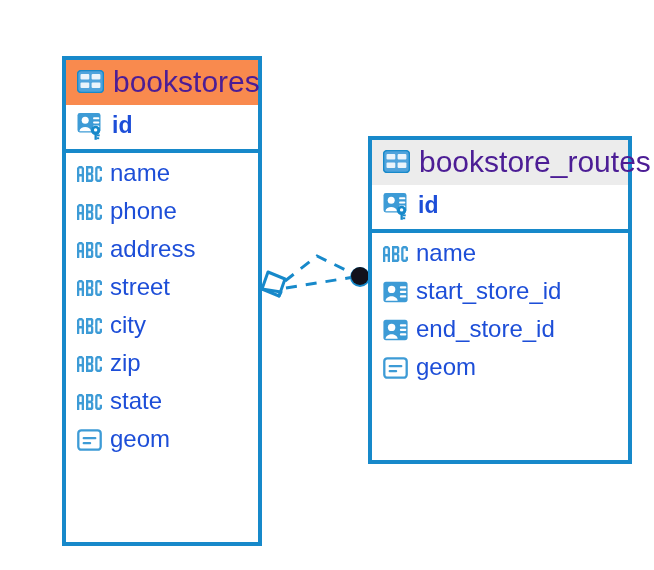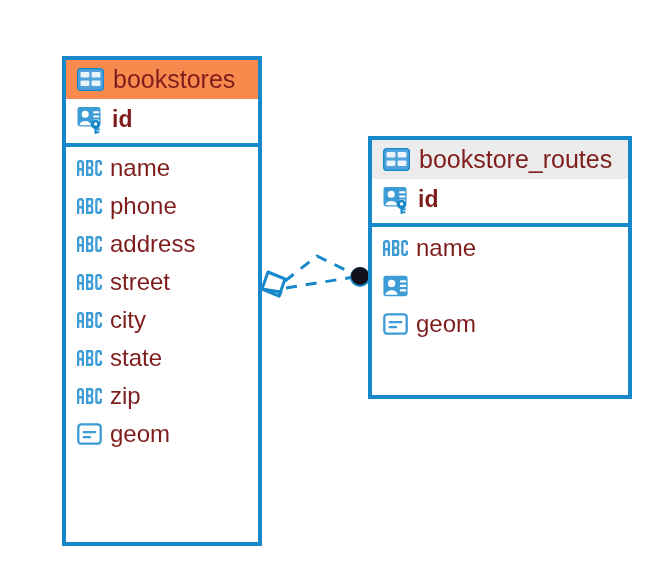--- a/index.html
+++ b/index.html
@@ -33,22 +33,22 @@
   .entity-header {
     display: flex;
     align-items: center;
     gap: 9px;
     padding: 5px 10px 6px 11px;
     box-sizing: border-box;
   }
   .entity-header.accent  { background: #F98A4E; }
   .entity-header.neutral { background: #ECECEC; }
   .entity-title {
-    font-size: 25px;
-    color: #7f1d1d;
+    font-size: 30px;
+    color: #4c1d95;
     line-height: 1.12;
     white-space: nowrap;
   }
 
   .pk-section {
     border-bottom: 4px solid #1789CA;
   }
 
   .field-list {
     padding: 2px 4px 6px 0;
@@ -61,21 +61,21 @@
     box-sizing: border-box;
     height: 38px;
   }
   .field-row.pk {
     height: 44px;
     padding-top: 2px;
     padding-bottom: 4px;
   }
   .field-name {
     font-size: 24px;
-    color: #7f1d1d;
+    color: #1d4ed8;
     line-height: 1.1;
     white-space: nowrap;
   }
   .field-name.bold { font-weight: bold; font-size: 23px; }
 
   
   .icon {
     flex: 0 0 auto;
     display: block;
     line-height: 0;
@@ -226,51 +226,51 @@
       <div class="field-row">
         <span class="icon icon-abc">
           <svg viewBox="0 0 25 16" width="25" height="16">
             <g fill="#3D9BD6">
               <path d="M0 16 L0 2 L2 0 L5 0 L7 2 L7 16 L4.7 16 L4.7 10.6 L2.3 10.6 L2.3 16 Z M2.3 8 L4.7 8 L4.7 2.6 L2.3 2.6 Z"></path>
               <path d="M9 16 L9 0 L15 0 L16.3 1.4 L16.3 6.4 L15.3 7.8 L16.3 9.2 L16.3 14.6 L15 16 Z M11.3 6.6 L14 6.6 L14 2.6 L11.3 2.6 Z M11.3 13.4 L14 13.4 L14 9.2 L11.3 9.2 Z"></path>
               <path d="M18.2 14.2 L18.2 1.8 L20 0 L23.2 0 L25 1.8 L25 5 L22.7 5 L22.7 2.6 L20.5 2.6 L20.5 13.4 L22.7 13.4 L22.7 10.8 L25 10.8 L25 14.2 L23.2 16 L20 16 Z"></path>
             </g>
           </svg>
         </span>
+        <span class="field-name">zip</span>
+      </div>
+
+      <div class="field-row">
+        <span class="icon icon-abc">
+          <svg viewBox="0 0 25 16" width="25" height="16">
+            <g fill="#3D9BD6">
+              <path d="M0 16 L0 2 L2 0 L5 0 L7 2 L7 16 L4.7 16 L4.7 10.6 L2.3 10.6 L2.3 16 Z M2.3 8 L4.7 8 L4.7 2.6 L2.3 2.6 Z"></path>
+              <path d="M9 16 L9 0 L15 0 L16.3 1.4 L16.3 6.4 L15.3 7.8 L16.3 9.2 L16.3 14.6 L15 16 Z M11.3 6.6 L14 6.6 L14 2.6 L11.3 2.6 Z M11.3 13.4 L14 13.4 L14 9.2 L11.3 9.2 Z"></path>
+              <path d="M18.2 14.2 L18.2 1.8 L20 0 L23.2 0 L25 1.8 L25 5 L22.7 5 L22.7 2.6 L20.5 2.6 L20.5 13.4 L22.7 13.4 L22.7 10.8 L25 10.8 L25 14.2 L23.2 16 L20 16 Z"></path>
+            </g>
+          </svg>
+        </span>
         <span class="field-name">state</span>
-      </div>
-
-      <div class="field-row">
-        <span class="icon icon-abc">
-          <svg viewBox="0 0 25 16" width="25" height="16">
-            <g fill="#3D9BD6">
-              <path d="M0 16 L0 2 L2 0 L5 0 L7 2 L7 16 L4.7 16 L4.7 10.6 L2.3 10.6 L2.3 16 Z M2.3 8 L4.7 8 L4.7 2.6 L2.3 2.6 Z"></path>
-              <path d="M9 16 L9 0 L15 0 L16.3 1.4 L16.3 6.4 L15.3 7.8 L16.3 9.2 L16.3 14.6 L15 16 Z M11.3 6.6 L14 6.6 L14 2.6 L11.3 2.6 Z M11.3 13.4 L14 13.4 L14 9.2 L11.3 9.2 Z"></path>
-              <path d="M18.2 14.2 L18.2 1.8 L20 0 L23.2 0 L25 1.8 L25 5 L22.7 5 L22.7 2.6 L20.5 2.6 L20.5 13.4 L22.7 13.4 L22.7 10.8 L25 10.8 L25 14.2 L23.2 16 L20 16 Z"></path>
-            </g>
-          </svg>
-        </span>
-        <span class="field-name">zip</span>
       </div>
 
 
       <div class="field-row">
         <span class="icon icon-geom">
           <svg viewBox="0 0 25 22" width="25" height="22">
             <rect x="1.3" y="1.3" width="22.4" height="19.4" rx="3" fill="#FFFFFF" stroke="#3D9BD6" stroke-width="2.3"></rect>
             <rect x="5.6" y="8.1" width="13.8" height="2.2" rx="1" fill="#3D9BD6"></rect>
             <rect x="5.6" y="13.1" width="8.6" height="2.2" rx="1" fill="#3D9BD6"></rect>
           </svg>
         </span>
         <span class="field-name">geom</span>
       </div>
     </div>
   </div>
 
-  <div class="entity" id="entity-bookstore-routes" style="left:368px; top:136px; width:264px; height:263px;text-align:right;">
+  <div class="entity" id="entity-bookstore-routes" style="left:368px; top:136px; width:264px; height:328px;text-align:right;">
 
     <div class="entity-header neutral">
       <span class="icon icon-table">
         <svg viewBox="0 0 27 23" width="27" height="23">
           <rect x="0.5" y="0.5" width="26" height="22" rx="4" fill="#4FA3DC" stroke="#1789CA" stroke-width="1.6"></rect>
           <rect x="3.5" y="4" width="8.8" height="5.6" rx="1" fill="#EAF4FB"></rect>
           <rect x="14.6" y="4" width="8.8" height="5.6" rx="1" fill="#EAF4FB"></rect>
           <rect x="3.5" y="12.4" width="8.8" height="5.6" rx="1" fill="#EAF4FB"></rect>
           <rect x="14.6" y="12.4" width="8.8" height="5.6" rx="1" fill="#EAF4FB"></rect>
         </svg>
@@ -309,32 +309,46 @@
             <g fill="#3D9BD6">
               <path d="M0 16 L0 2 L2 0 L5 0 L7 2 L7 16 L4.7 16 L4.7 10.6 L2.3 10.6 L2.3 16 Z M2.3 8 L4.7 8 L4.7 2.6 L2.3 2.6 Z"></path>
               <path d="M9 16 L9 0 L15 0 L16.3 1.4 L16.3 6.4 L15.3 7.8 L16.3 9.2 L16.3 14.6 L15 16 Z M11.3 6.6 L14 6.6 L14 2.6 L11.3 2.6 Z M11.3 13.4 L14 13.4 L14 9.2 L11.3 9.2 Z"></path>
               <path d="M18.2 14.2 L18.2 1.8 L20 0 L23.2 0 L25 1.8 L25 5 L22.7 5 L22.7 2.6 L20.5 2.6 L20.5 13.4 L22.7 13.4 L22.7 10.8 L25 10.8 L25 14.2 L23.2 16 L20 16 Z"></path>
             </g>
           </svg>
         </span>
         <span class="field-name">name</span>
       </div>
 
-
       <div class="field-row">
         <span class="icon icon-fk">
           <svg viewBox="0 0 25 22" width="25" height="22">
             <rect x="0.4" y="0.8" width="24.2" height="20.4" rx="2.6" fill="#3D9BD6"></rect>
             <circle cx="8.6" cy="8.4" r="3.7" fill="#FFFFFF"></circle>
             <path d="M 2.5 19.8 C 3.4 13.8 13.8 13.8 14.7 19.8 Z" fill="#FFFFFF"></path>
             <rect x="16.9" y="5.2" width="6.4" height="2.2" rx="1" fill="#FFFFFF"></rect>
             <rect x="16.9" y="9.7" width="6.4" height="2.2" rx="1" fill="#FFFFFF"></rect>
             <rect x="16.9" y="14.2" width="6.4" height="2.2" rx="1" fill="#FFFFFF"></rect>
           </svg>
         </span>
+        <span class="field-name">start_store_id</span>
+      </div>
+
+      <div class="field-row">
+        <span class="icon icon-fk">
+          <svg viewBox="0 0 25 22" width="25" height="22">
+            <rect x="0.4" y="0.8" width="24.2" height="20.4" rx="2.6" fill="#3D9BD6"></rect>
+            <circle cx="8.6" cy="8.4" r="3.7" fill="#FFFFFF"></circle>
+            <path d="M 2.5 19.8 C 3.4 13.8 13.8 13.8 14.7 19.8 Z" fill="#FFFFFF"></path>
+            <rect x="16.9" y="5.2" width="6.4" height="2.2" rx="1" fill="#FFFFFF"></rect>
+            <rect x="16.9" y="9.7" width="6.4" height="2.2" rx="1" fill="#FFFFFF"></rect>
+            <rect x="16.9" y="14.2" width="6.4" height="2.2" rx="1" fill="#FFFFFF"></rect>
+          </svg>
+        </span>
+        <span class="field-name">end_store_id</span>
       </div>
 
       <div class="field-row">
         <span class="icon icon-geom">
           <svg viewBox="0 0 25 22" width="25" height="22">
             <rect x="1.3" y="1.3" width="22.4" height="19.4" rx="3" fill="#FFFFFF" stroke="#3D9BD6" stroke-width="2.3"></rect>
             <rect x="5.6" y="8.1" width="13.8" height="2.2" rx="1" fill="#3D9BD6"></rect>
             <rect x="5.6" y="13.1" width="8.6" height="2.2" rx="1" fill="#3D9BD6"></rect>
           </svg>
         </span>

